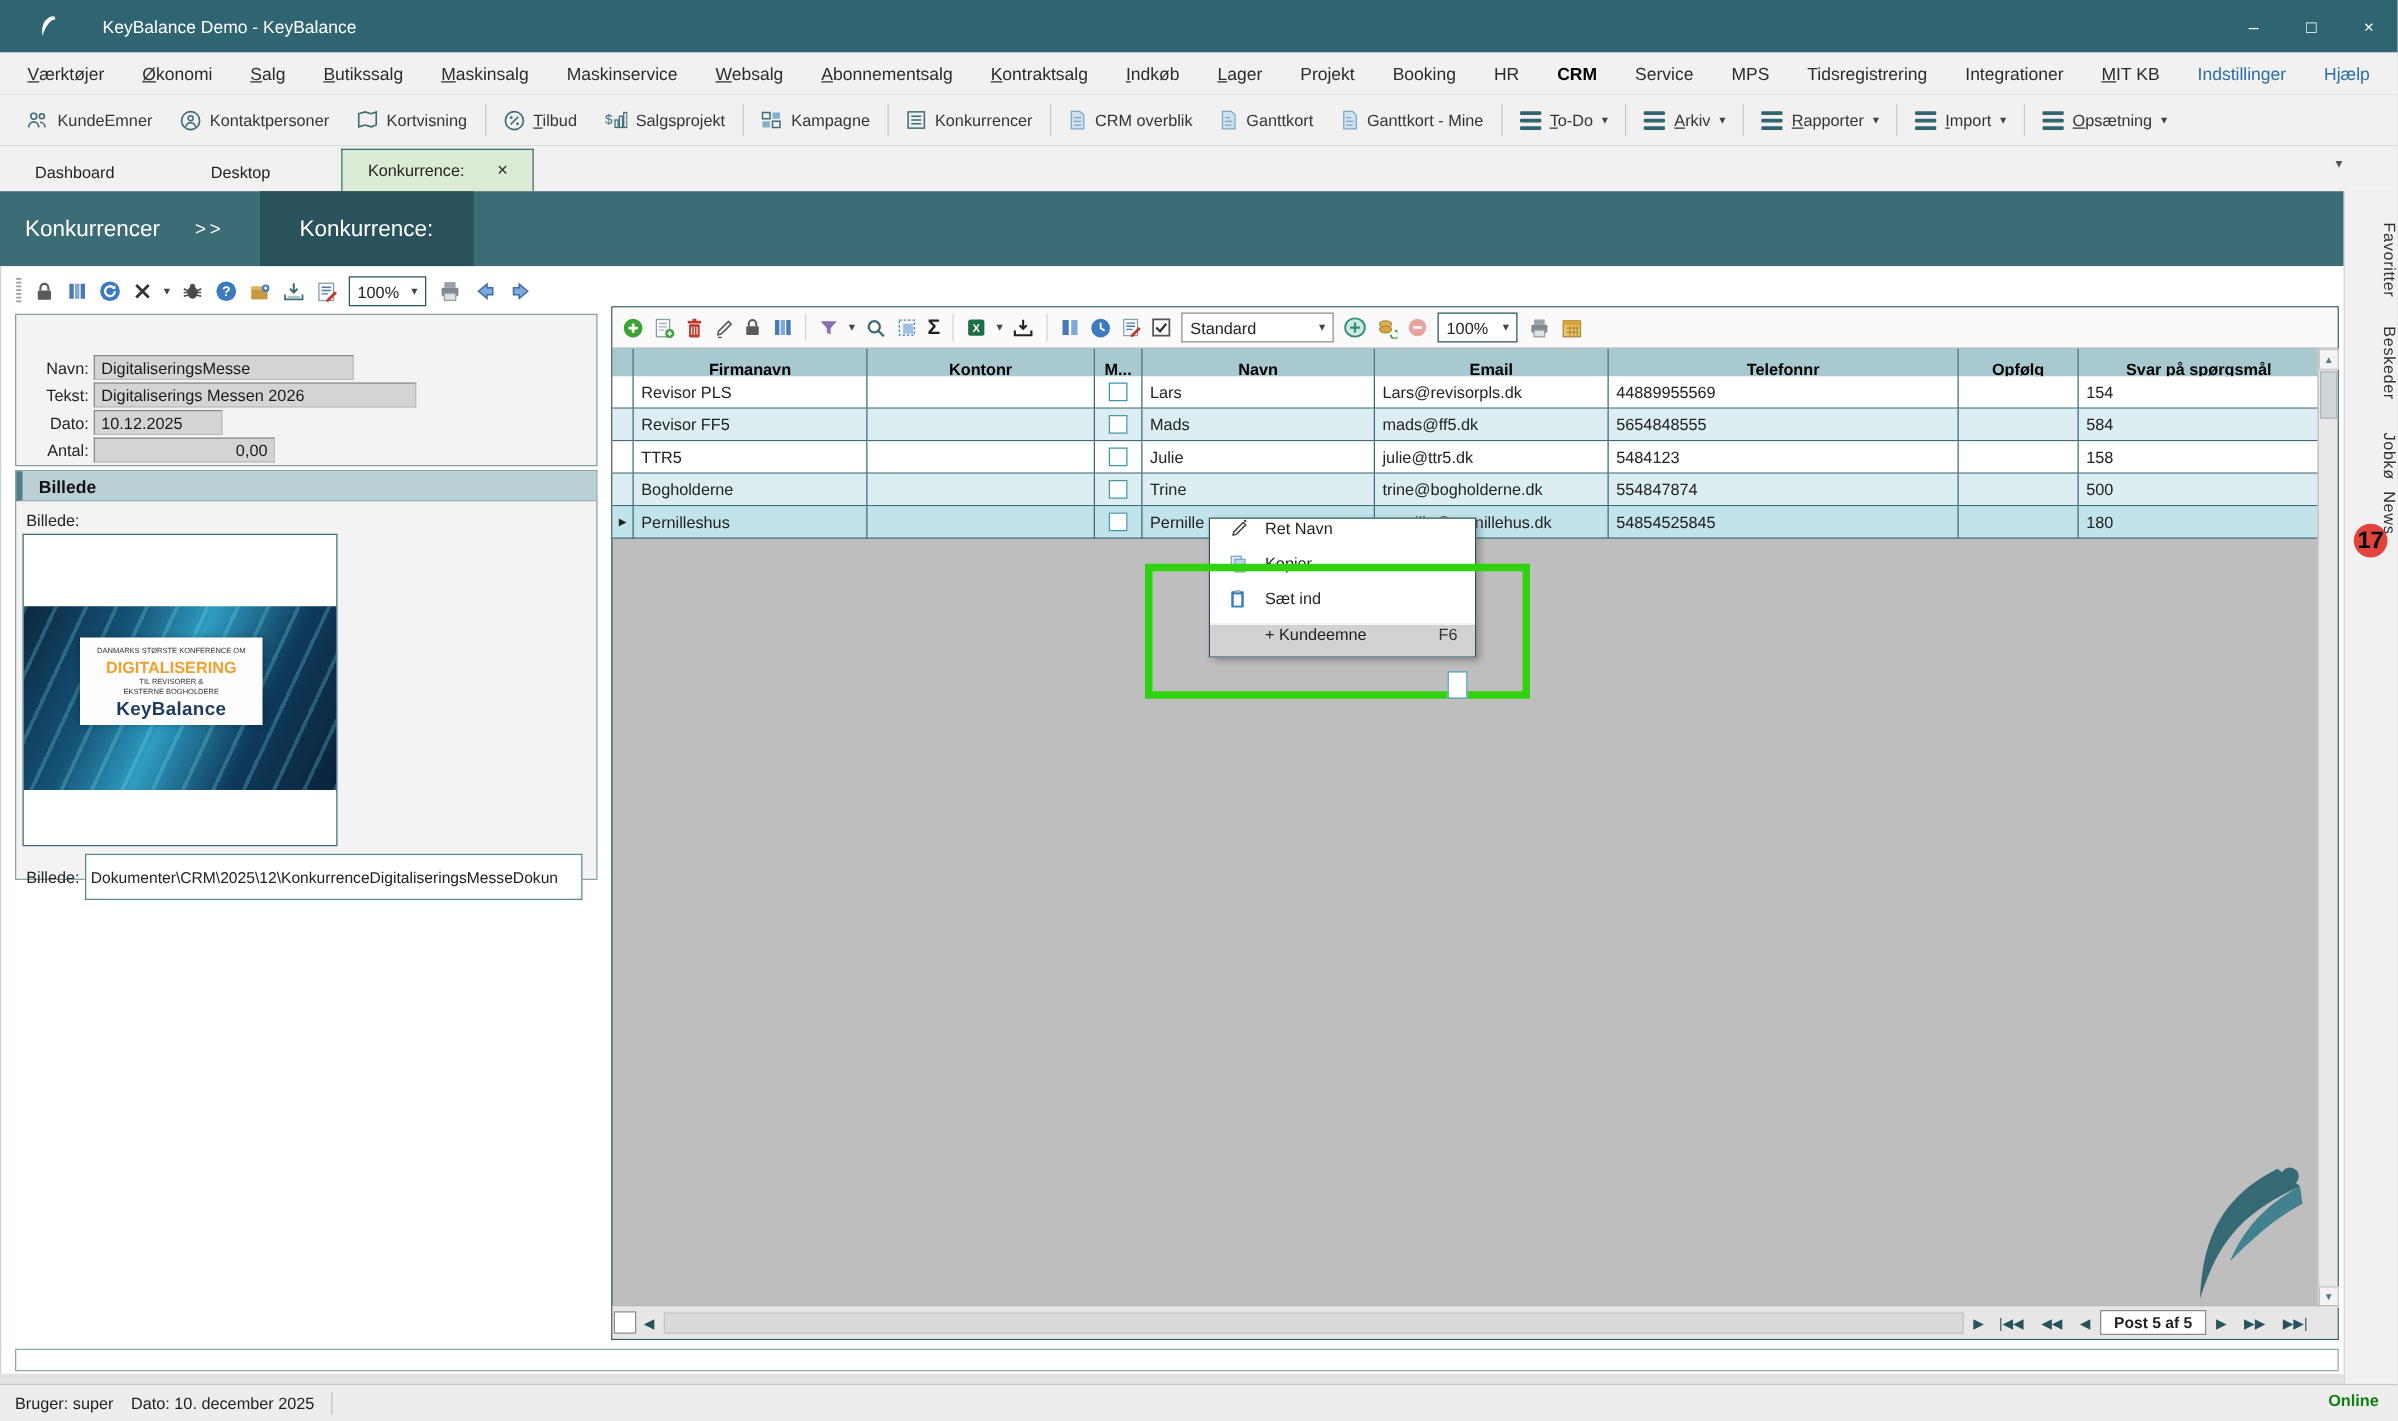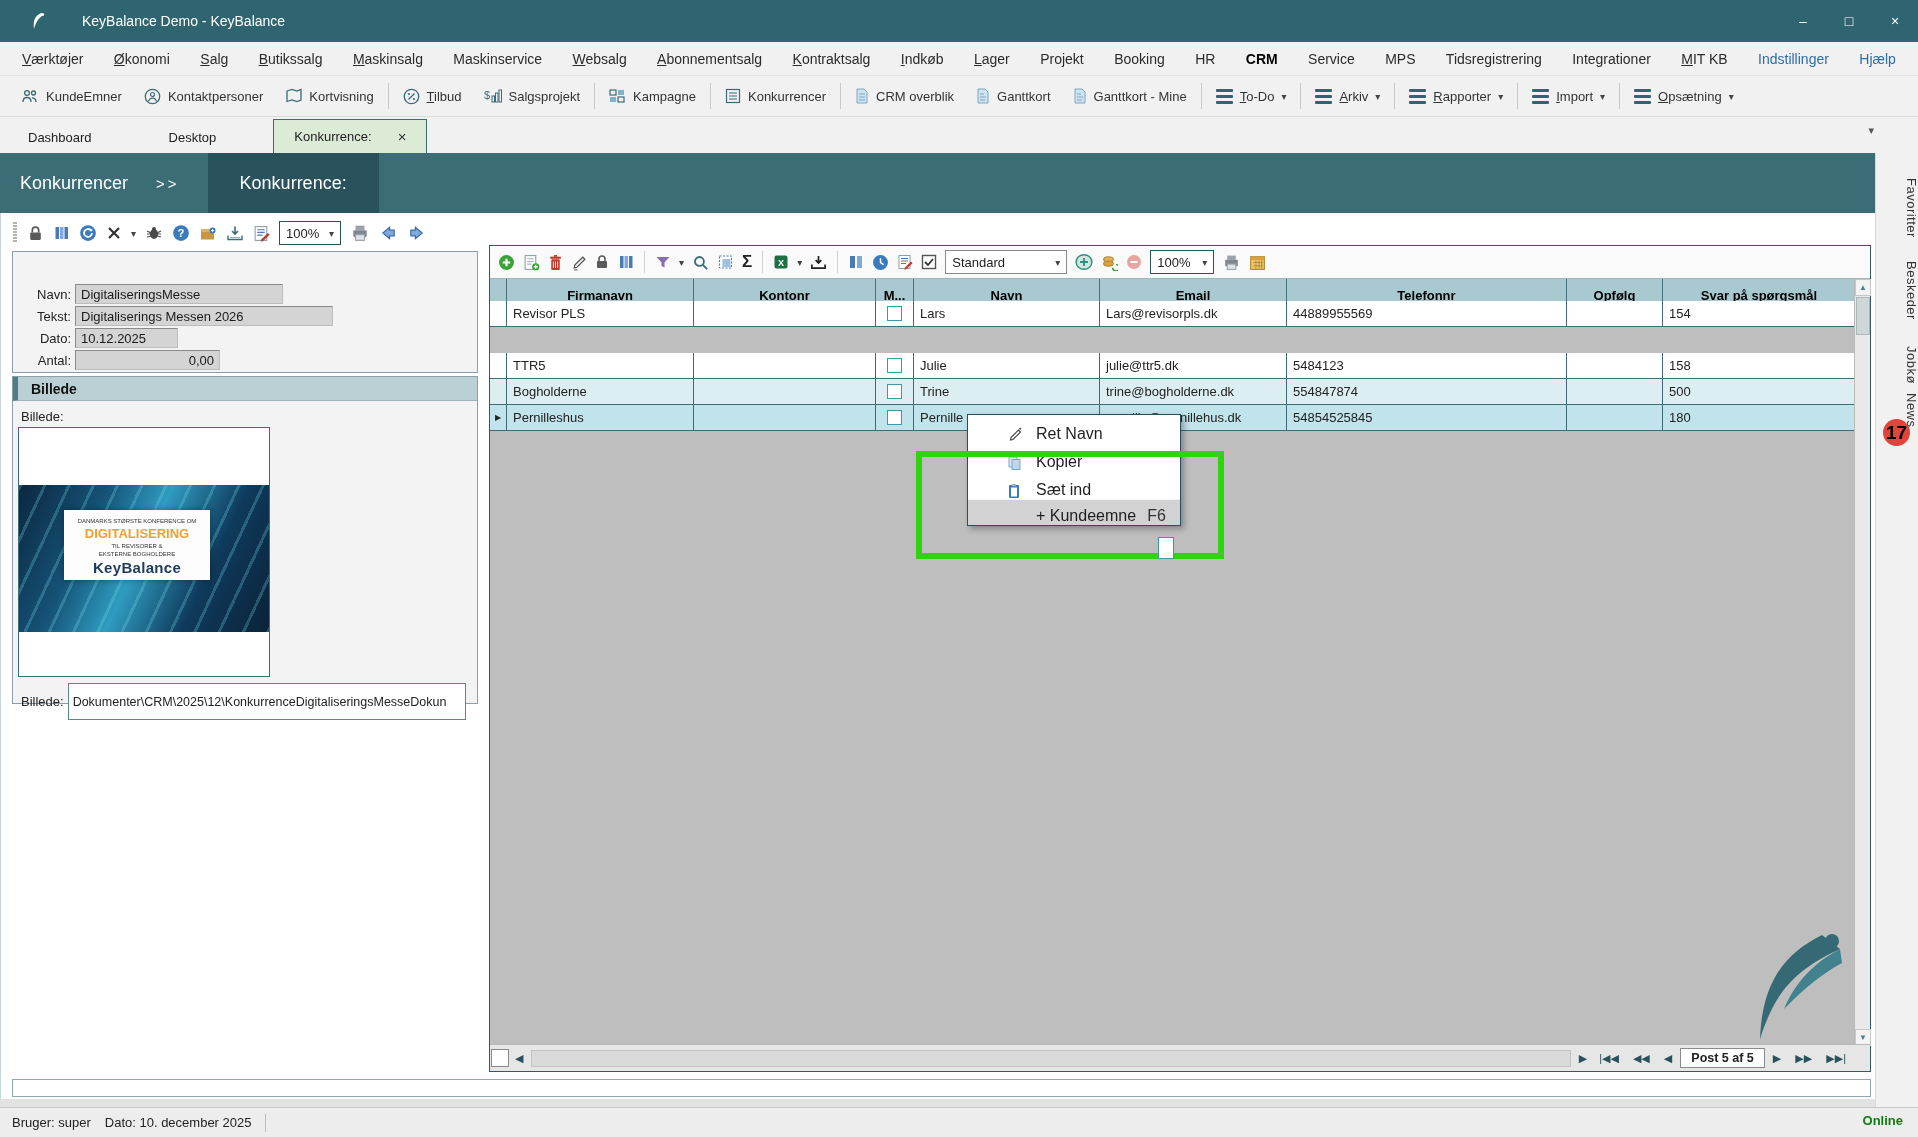--- a/index.html
+++ b/index.html
@@ -128,21 +128,21 @@
   
   #sidebar { left:1875px; top:153px; width:43px; height:954px; background:#f1f1f1; border-left:1px solid #d6d6d6; }
   .side-item { position:absolute; left:0; width:43px; display:flex; justify-content:center;
     writing-mode:vertical-rl; font-size:13px; color:#333; letter-spacing:.5px; }
   #badge { position:absolute; left:1883px; top:419px; width:27px; height:27px; border-radius:50%;
     background:#e2443b; color:#000000; font-size:19px; font-weight:bold; display:flex; align-items:center; justify-content:center; }
 
   
   #ctxmenu { left:967px; top:414px; width:214px; background:#fff; border:1px solid #28505a;
     box-shadow:3px 3px 6px rgba(0,0,0,.3); z-index:30; }
-  .cmi { height:28px; display:flex; align-items:flex-end; font-size:16px; color:#1f1f1f;padding-left:24px; }
+  .cmi { height:28px; display:flex; align-items:flex-start; font-size:13px; color:#1f1f1f; }
   .cmi .cicon { width:44px; display:flex; justify-content:center; }
   .cmi.hl { background:#d2d2d2; height:26px; border-top:1px solid #f4f4f4; }
   .cmi .short { margin-left:auto; margin-right:14px; color:#333; }
 
   
   #greenbox { left:916px; top:451px; width:308px; height:108px; border:6px solid #2fd30f; z-index:40; }
   #whitesq { left:1158px; top:537px; width:16px; height:22px; background:#fff; border:1px solid #3f97a8; z-index:45; }
 </style>
 </head>
 <body>
@@ -568,20 +568,33 @@
     <div class="gcell c2"></div>
     <div class="gcell c3">
         <span class="chk"></span>
       </div>
     <div class="gcell c4">Lars</div>
     <div class="gcell c5">Lars@revisorpls.dk</div>
     <div class="gcell c6">44889955569</div>
     <div class="gcell c7"></div>
     <div class="gcell c8">154</div>
   </div>
+  <div class="grow rowalt" style="top:81px;">
+    <div class="gcell c0"></div>
+    <div class="gcell c1">Revisor FF5</div>
+    <div class="gcell c2"></div>
+    <div class="gcell c3">
+        <span class="chk"></span>
+      </div>
+    <div class="gcell c4">Mads</div>
+    <div class="gcell c5">mads@ff5.dk</div>
+    <div class="gcell c6">5654848555</div>
+    <div class="gcell c7"></div>
+    <div class="gcell c8">584</div>
+  </div>
   <div class="grow rowwhite" style="top:107px;">
     <div class="gcell c0"></div>
     <div class="gcell c1">TTR5</div>
     <div class="gcell c2"></div>
     <div class="gcell c3">
         <span class="chk"></span>
       </div>
     <div class="gcell c4">Julie</div>
     <div class="gcell c5">julie@ttr5.dk</div>
     <div class="gcell c6">5484123</div>

